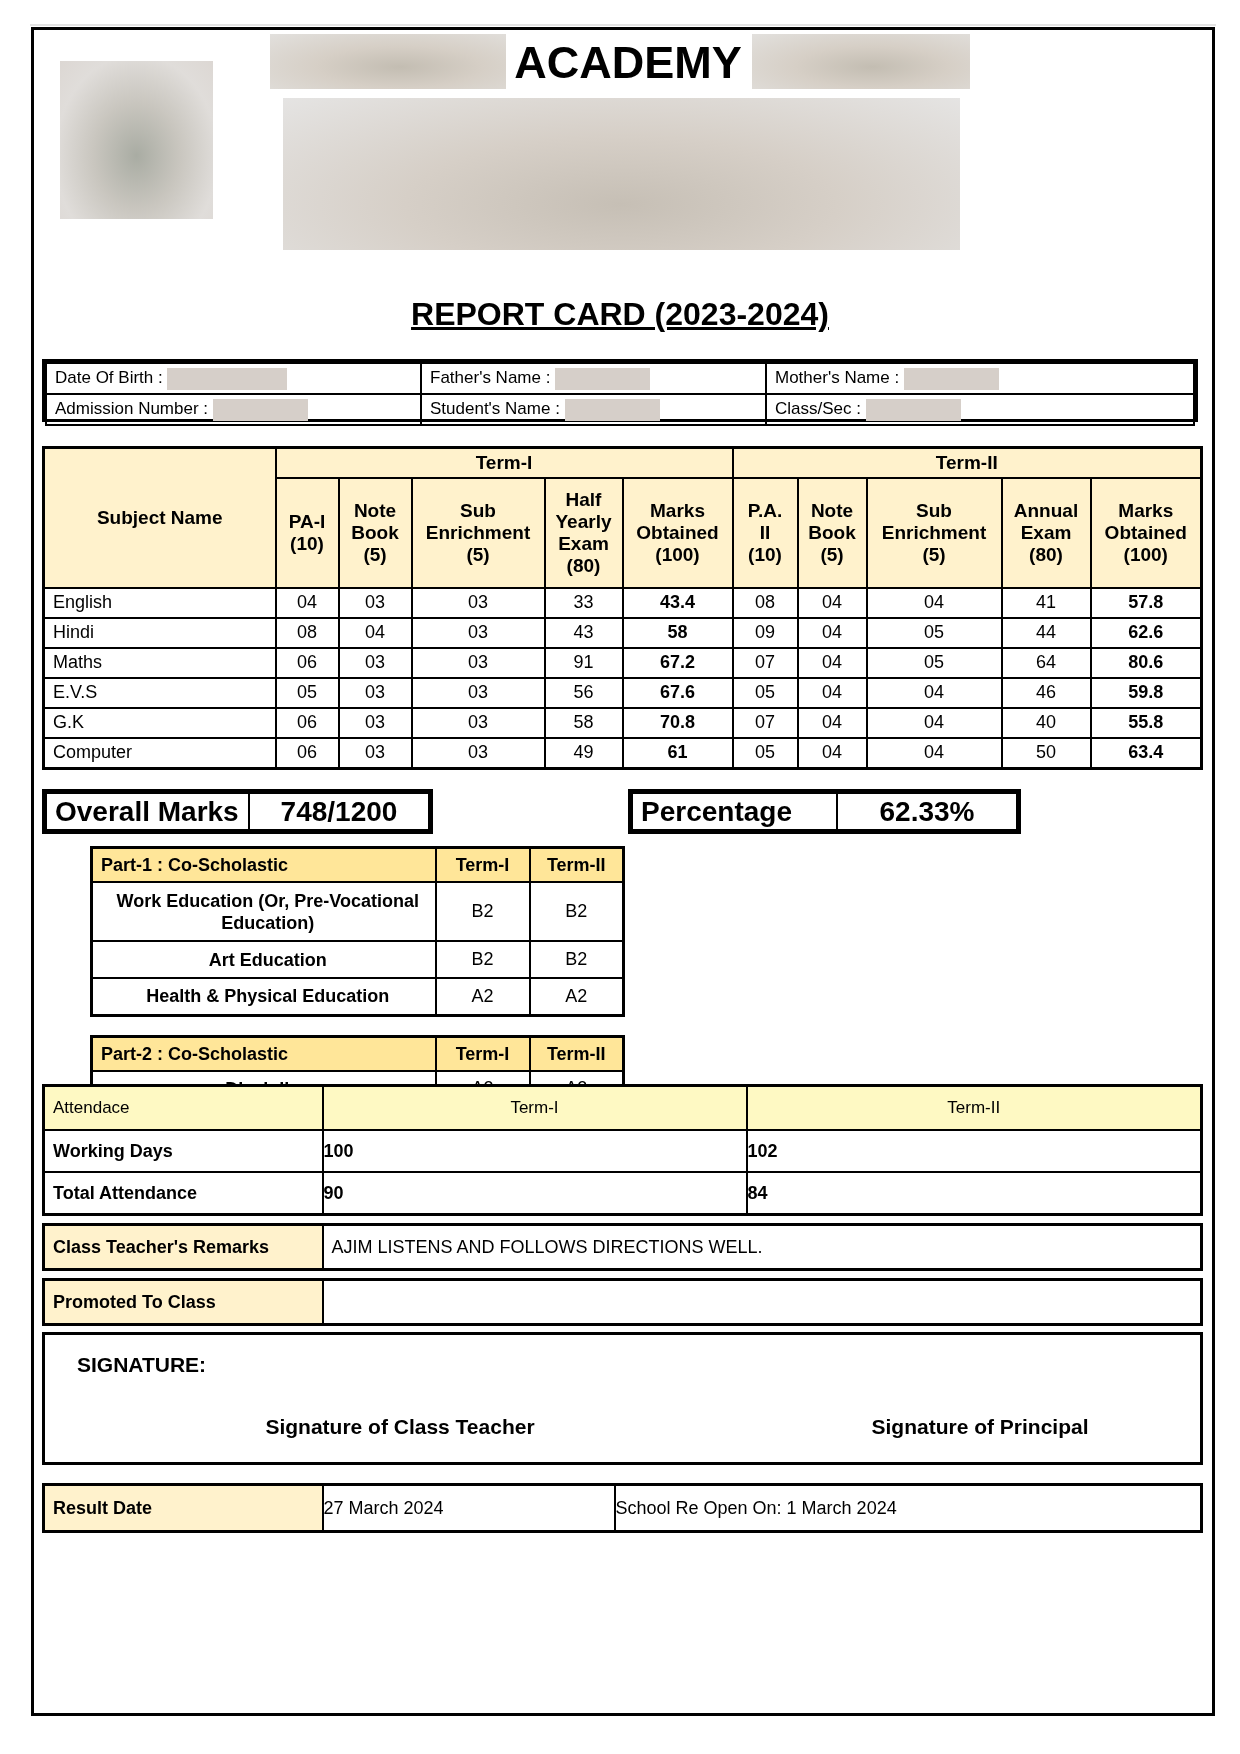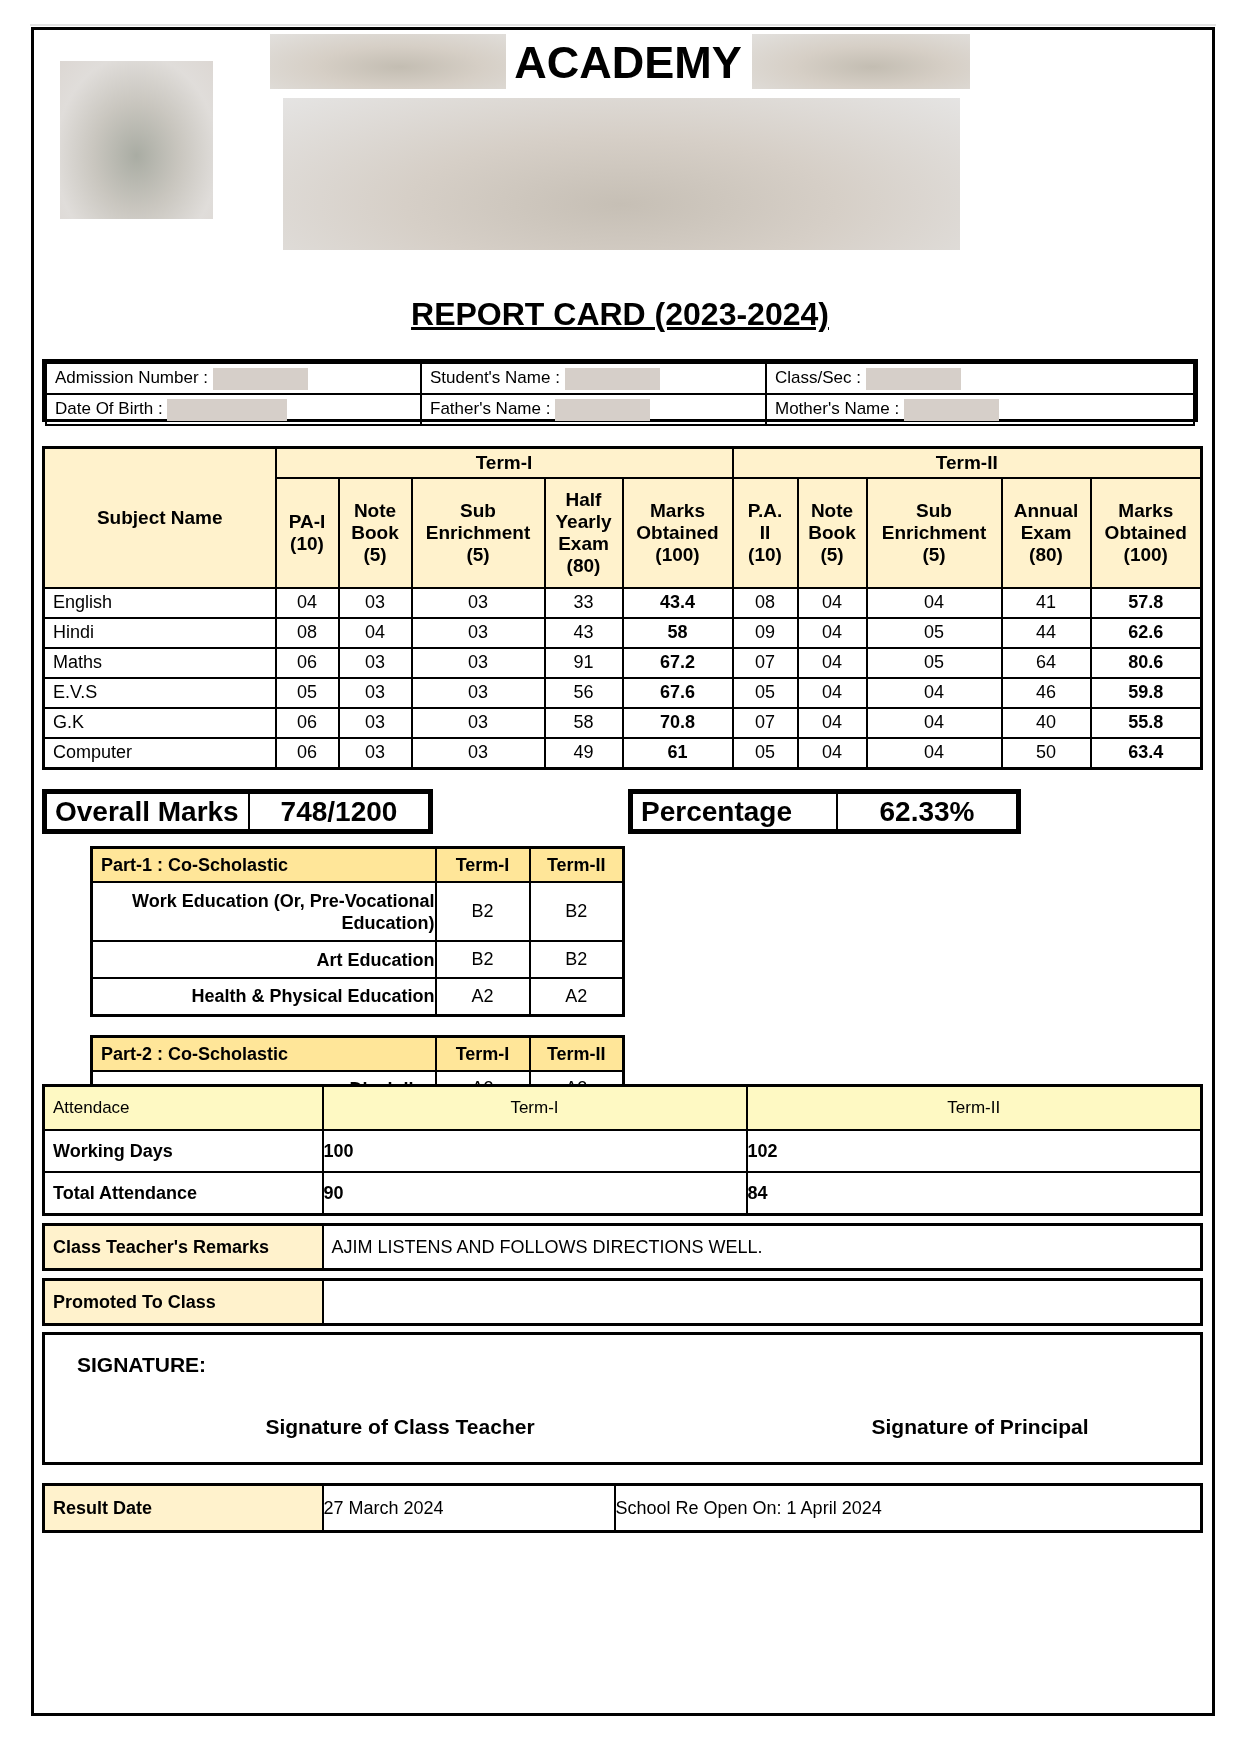--- a/index.html
+++ b/index.html
@@ -39,21 +39,21 @@
   .sumbox table { width:100%; height:100%; }
   .sumbox td { font-size:28px; font-weight:bold; border-width:2px; }
   .overall { left:42px; top:789px; width:391px; height:45px; }
   .percent { left:628px; top:789px; width:393px; height:45px; }
 
   .cos { left:42px; width:532px;margin-left:48px; }
   .cos table { width:532px; border:3px solid #000; table-layout:fixed; }
   .cos th { background:#ffe699; font-size:18px; font-weight:bold; height:32px; }
   .cos th.l { text-align:left; padding-left:8px; }
   .cos td { font-size:18px; text-align:center; }
-  .cos td.l { text-align:right; padding-left:8px; font-weight:bold; line-height:22px; }
+  .cos td.l { text-align:center; padding-left:8px; font-weight:bold; line-height:22px; }
 
   .att { left:42px; top:1084px; width:1161px; }
   .att table { width:1161px; border:3px solid #000; table-layout:fixed; }
   .att th { background:#fef9c3; font-size:17px; font-weight:normal; height:42px; }
   .att td { font-size:18px; font-weight:bold; text-align:left; height:40px; }
   .att .l { text-align:left; padding-left:8px; }
 
   .row2 { left:42px; width:1161px;border-radius:20px; }
   .row2 table { width:1161px; border:3px solid #000; table-layout:fixed; }
   .row2 td { font-size:18px; height:42px; }
@@ -77,28 +77,28 @@
 <div class="abs academy">ACADEMY</div>
 <div class="abs blur hdr-right"></div>
 <div class="abs hdr-address"></div>
 
 <div class="abs title">REPORT CARD (2023-2024)</div>
 
 <div class="abs info">
   <table>
     <tbody>
         <tr>
+      <td><span>Date Of Birth :</span> <span class="redact" style="width:120px"></span></td>
+      <td><span>Father's Name :</span> <span class="redact"></span></td>
+      <td><span>Mother's Name :</span> <span class="redact"></span></td>
+    </tr>
+    <tr>
       <td style="width:365px"><span>Admission Number :</span> <span class="redact"></span></td>
       <td style="width:335px"><span>Student's Name :</span> <span class="redact"></span></td>
       <td><span>Class/Sec :</span> <span class="redact"></span></td>
-    </tr>
-    <tr>
-      <td><span>Date Of Birth :</span> <span class="redact" style="width:120px"></span></td>
-      <td><span>Father's Name :</span> <span class="redact"></span></td>
-      <td><span>Mother's Name :</span> <span class="redact"></span></td>
     </tr>
   </tbody>
     </table>
 </div>
 
 <div class="abs marks">
   <table style="border:3px solid #000">
     <colgroup>
       <col style="width:232px">
         <col style="width:63px">
@@ -354,17 +354,17 @@
   <table>
     <colgroup>
         <col style="width:279px">
         <col style="width:292px">
         <col>
       </colgroup>
     <tbody>
         <tr>
       <td class="k" style="height:44px">Result Date</td>
       <td class="c">27 March 2024</td>
-      <td class="c">School Re Open On: 1 April 2024</td>
+      <td class="c">School Re Open On: 1 March 2024</td>
     </tr>
   </tbody>
     </table>
 </div>
 
 </body></html>

